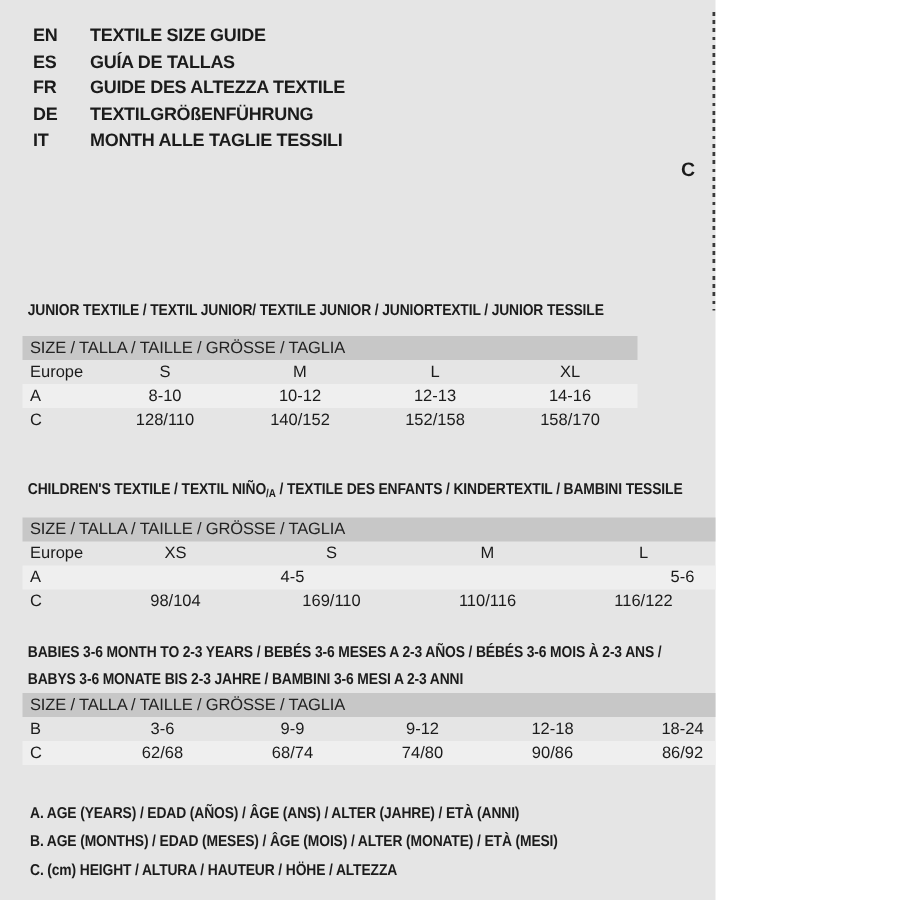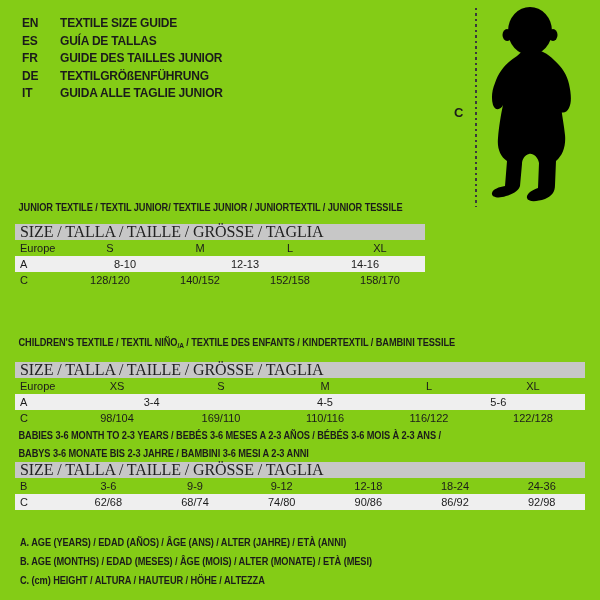--- a/index.html
+++ b/index.html
@@ -1,40 +1,40 @@
 <!DOCTYPE html>
 <html><head>
 <meta charset="utf-8">
 <style>
   html,body{margin:0;padding:0;background:#fff;}
   body{width:600px;height:600px;font-family:"Liberation Sans",sans-serif;color:#1b1b1b;}
-  .canvas{position:relative;width:600px;height:600px;background:#84cc16;overflow:hidden;}
+  .canvas{position:relative;width:477px;height:600px;background:#e5e5e5;overflow:hidden;}
 
   
   .langs{position:absolute;left:22px;top:15px;font-weight:bold;font-size:12px;line-height:17.5px;letter-spacing:-0.2px;}
   .lang-row{display:flex;white-space:nowrap;}
   .lang-code{width:38px;}
 
   
   .measure-line{position:absolute;left:475px;top:8px;width:2px;height:199px;
     background:repeating-linear-gradient(to bottom,#3a3a3a 0 2.5px,transparent 2.5px 5.5px);}
   .figure-c{position:absolute;left:454px;top:105px;font-weight:bold;font-size:13px;}
   .toddler{position:absolute;left:484px;top:6px;width:112px;height:204px;}
 
   
   .tbl{position:absolute;left:15px;}
   .t1{top:201px;width:410px;}
-  .t2{top:336px;width:570px;}
+  .t2{top:320px;width:570px;}
   .t3{top:426px;width:570px;}
   .tbl-title{font-weight:bold;font-size:10.5px;line-height:13px;white-space:nowrap;
     letter-spacing:-0.1px;transform:scaleX(0.88);transform-origin:left center;padding-left:4px;}
   .t3 .tbl-title{line-height:18px;}
   .sub{font-size:7.5px;vertical-align:-2px;}
-  .size-bar{height:16px;line-height:16px;background:#c7c7c7;padding-left:5px;font-size:16px;
-    letter-spacing:-0.1px;color:#222;margin-top:10px;white-space:nowrap;font-family:Liberation Serif, serif;}
+  .size-bar{height:16px;line-height:16px;background:#c7c7c7;padding-left:5px;font-size:11px;
+    letter-spacing:-0.1px;color:#222;margin-top:10px;white-space:nowrap;}
   .t3 .size-bar{margin-top:0;}
   .row{display:flex;height:16px;line-height:16px;font-size:11px;white-space:nowrap;}
   .row.alt{background:#efefef;}
   .row .lbl{width:50px;padding-left:5px;box-sizing:border-box;}
   .row .cell{flex:1;text-align:center;}
 
   
   .notes{position:absolute;left:20px;top:533px;font-weight:bold;font-size:10.5px;line-height:19px;
     letter-spacing:-0.1px;white-space:nowrap;transform:scaleX(0.88);transform-origin:left top;}
 </style>
@@ -47,29 +47,29 @@
     <div class="lang-row">
       <span class="lang-code">EN</span>
       <span class="lang-label">TEXTILE SIZE GUIDE</span>
     </div>
     <div class="lang-row">
       <span class="lang-code">ES</span>
       <span class="lang-label">GUÍA DE TALLAS</span>
     </div>
     <div class="lang-row">
       <span class="lang-code">FR</span>
-      <span class="lang-label">GUIDE DES TAILLES JUNIOR</span>
+      <span class="lang-label">GUIDE DES ALTEZZA TEXTILE</span>
     </div>
     <div class="lang-row">
       <span class="lang-code">DE</span>
       <span class="lang-label">TEXTILGRÖßENFÜHRUNG</span>
     </div>
     <div class="lang-row">
       <span class="lang-code">IT</span>
-      <span class="lang-label">GUIDA ALLE TAGLIE JUNIOR</span>
+      <span class="lang-label">MONTH ALLE TAGLIE TESSILI</span>
     </div>
   </div>
 
   <div class="measure-line"></div>
   <span class="figure-c">C</span>
   <svg class="toddler" viewBox="0 0 112 204" aria-hidden="true">
     <g fill="#000000">
       <ellipse cx="46" cy="25" rx="22" ry="24"></ellipse>
       <ellipse cx="23" cy="29" rx="4.5" ry="6"></ellipse>
       <ellipse cx="69" cy="29" rx="4.5" ry="6"></ellipse>
@@ -90,46 +90,46 @@
     <div class="row">
       <span class="lbl">Europe</span>
       <span class="cell">S</span>
       <span class="cell">M</span>
       <span class="cell">L</span>
       <span class="cell">XL</span>
     </div>
     <div class="row alt">
       <span class="lbl">A</span>
       <span class="cell">8-10</span>
+      <span class="cell">10-12</span>
       <span class="cell">12-13</span>
       <span class="cell">14-16</span>
     </div>
     <div class="row">
       <span class="lbl">C</span>
-      <span class="cell">128/120</span>
+      <span class="cell">128/110</span>
       <span class="cell">140/152</span>
       <span class="cell">152/158</span>
       <span class="cell">158/170</span>
     </div>
   </div>
 
   <div class="tbl t2">
     <div class="tbl-title"><span>CHILDREN'S TEXTILE / TEXTIL NIÑO</span><span class="sub">/A</span><span> / TEXTILE DES ENFANTS / KINDERTEXTIL / BAMBINI TESSILE</span></div>
     <div class="size-bar">SIZE / TALLA / TAILLE / GRÖSSE / TAGLIA</div>
     <div class="row">
       <span class="lbl">Europe</span>
       <span class="cell">XS</span>
       <span class="cell">S</span>
       <span class="cell">M</span>
       <span class="cell">L</span>
       <span class="cell">XL</span>
     </div>
     <div class="row alt">
       <span class="lbl">A</span>
-      <span class="cell">3-4</span>
       <span class="cell">4-5</span>
       <span class="cell">5-6</span>
     </div>
     <div class="row">
       <span class="lbl">C</span>
       <span class="cell">98/104</span>
       <span class="cell">169/110</span>
       <span class="cell">110/116</span>
       <span class="cell">116/122</span>
       <span class="cell">122/128</span>

